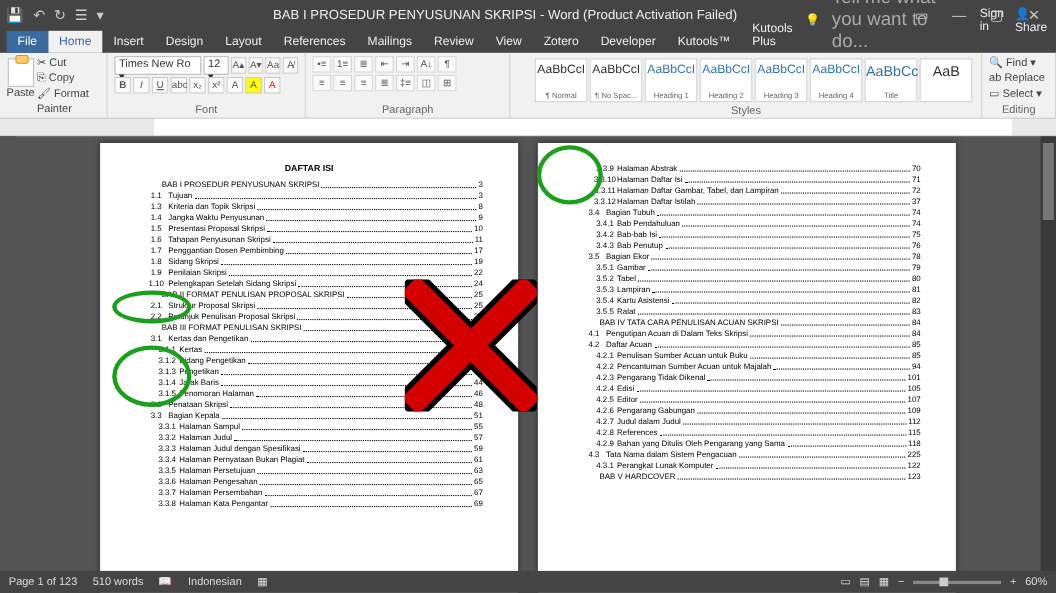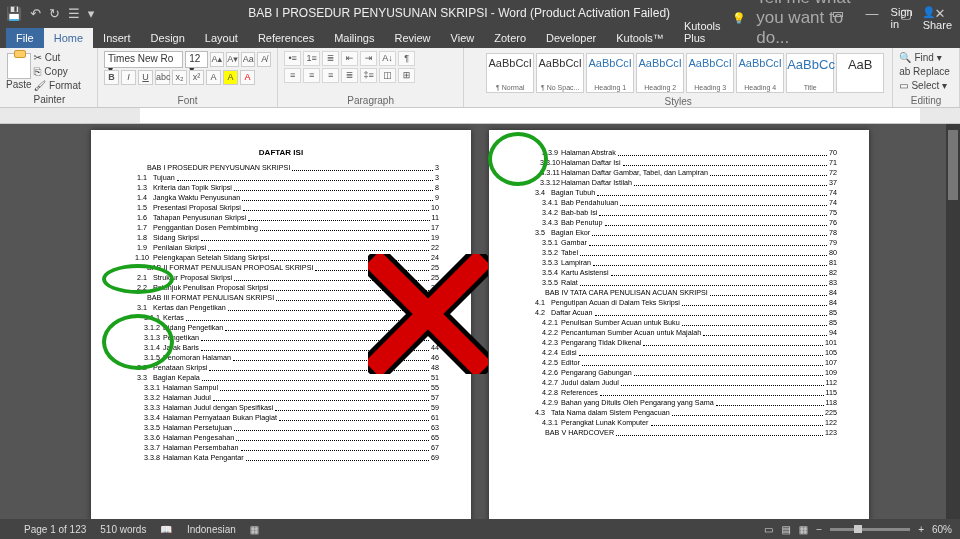--- a/index.html
+++ b/index.html
@@ -50,21 +50,21 @@
 .tocline .num{width:24px;flex-shrink:0;text-align:center;}
 .tocline.l1 .num{padding-left:0;}
 .tocline.l2 .num{padding-left:8px;width:30px;}
 .tocline.l3 .num{padding-left:18px;width:40px;}
 .tocline .txt{flex-shrink:0;}
 .tocline .dots{flex:1;border-bottom:1px dotted #000;margin:0 2px 2px 2px;min-width:8px;}
 .tocline .pg{flex-shrink:0;}
 .circle{border:4px solid #1aa01a;border-radius:50%;position:absolute;pointer-events:none;}
 .redx{position:absolute;width:120px;height:120px;}
 .redx svg{width:100%;height:100%;}
-.statusbar{position:absolute;bottom:0;left:16px;right:0;height:20px;background:#444;color:#ddd;font-size:10px;display:flex;align-items:center;padding:0 8px;gap:14px;}
+.statusbar{position:absolute;bottom:0;left:0;right:0;height:20px;background:#444;color:#ddd;font-size:10px;display:flex;align-items:center;padding:0 8px;gap:14px;}
 .statusbar .right{margin-left:auto;display:flex;align-items:center;gap:8px;}
 .zoom{width:80px;height:3px;background:#888;position:relative;}
 .zoom::before{content:"";position:absolute;left:30%;top:-3px;width:8px;height:8px;background:#ccc;}
 .vbar{position:absolute;right:0;top:124px;bottom:20px;width:14px;background:#3a3a3a;}
 .vthumb{position:absolute;top:6px;left:2px;right:2px;height:70px;background:#777;}
 .navpane{position:absolute;left:0;top:124px;bottom:20px;width:14px;background:#3a3a3a;}
 </style>
 </head>
 <body>
 

